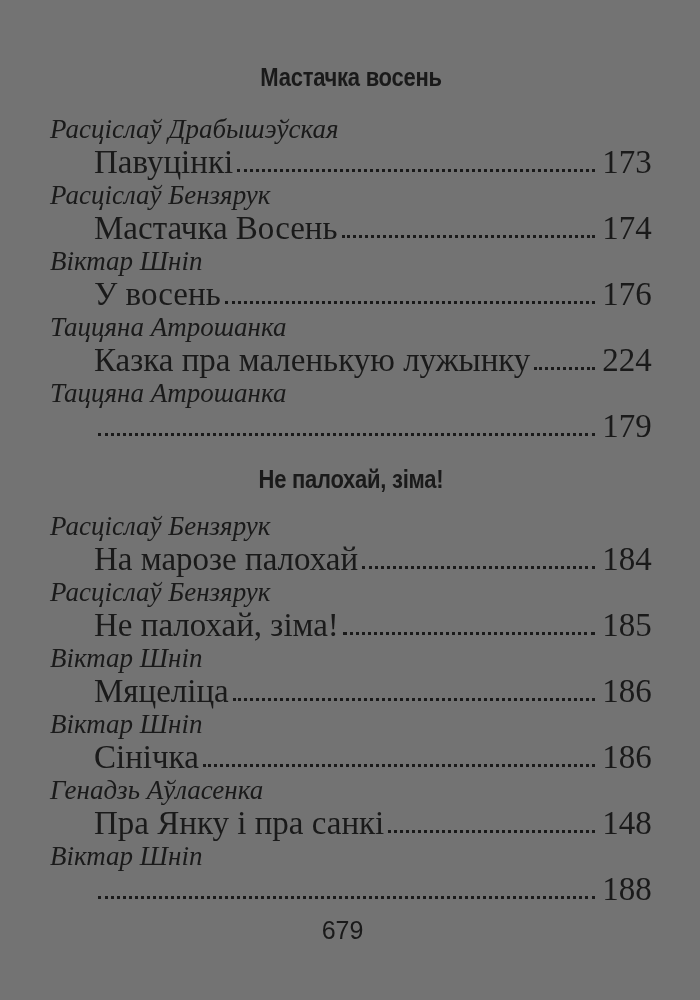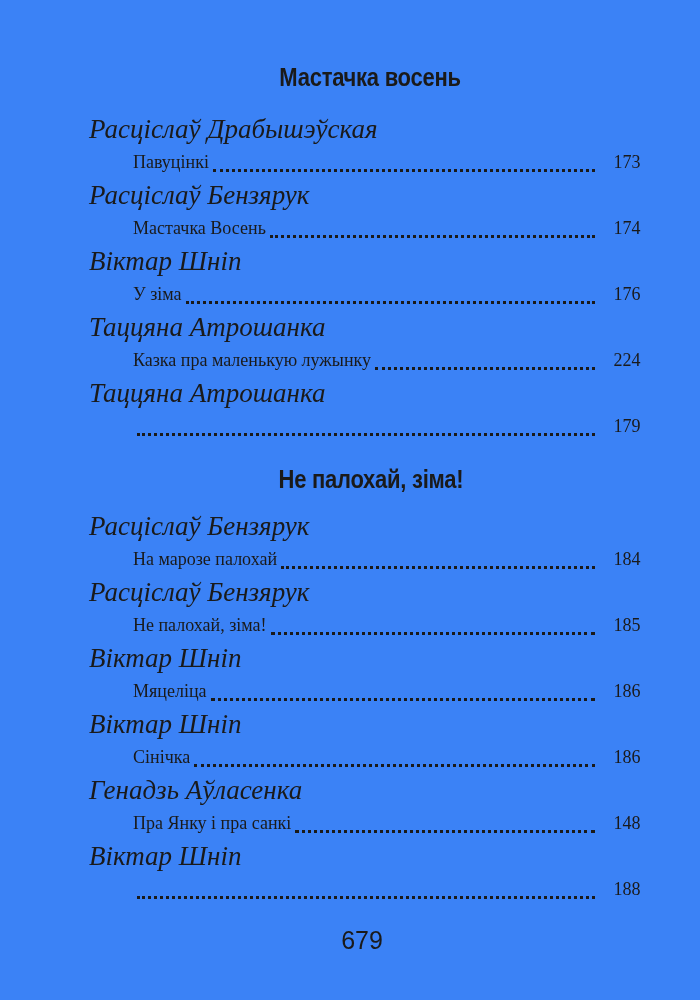--- a/index.html
+++ b/index.html
@@ -1,22 +1,22 @@
 <!DOCTYPE html>
 <html><head>
 <meta charset="utf-8">
 <style>
   html, body { margin: 0; padding: 0; background: #ffffff; }
   .page {
     position: relative;
     width: 700px; height: 1000px;
     box-sizing: border-box;
-    background: #3b82f6;
+    background: #737373;
     color: #1a1a1a;
-    padding: 63px 48px 0 89px;
+    padding: 63px 48px 0 50px;
     font-family: "Liberation Serif", serif;
     overflow: hidden;
   }
   .heading {
     font-family: "Liberation Sans", sans-serif;
     font-weight: 700;
     font-size: 25px;
     line-height: 28px;
     text-align: center;
     margin: 0 0 22px 0;
@@ -31,21 +31,21 @@
   .section-2 .heading { margin-top: 22px; margin-bottom: 17px; }
   .author {
     font-style: italic;
     font-size: 27px;
     line-height: 33px;
     white-space: nowrap;
   }
   .title-row {
     display: flex;
     align-items: baseline;
-    font-size: 18px;
+    font-size: 33px;
     line-height: 33px;
     padding-left: 44px;
   }
   .title { white-space: nowrap; }
   .dots {
     flex: 1;
     align-self: flex-end;
     border-bottom: 3px dotted #1a1a1a;
     margin: 0 7px 7px 4px;
     min-width: 16px;
@@ -54,21 +54,21 @@
   .pagenum {
     min-width: 50px;
     text-align: center;
     white-space: nowrap;
   }
   .folio {
     font-family: "Liberation Sans", sans-serif;
     font-size: 25px;
     line-height: 33px;
     text-align: center;
-    margin-top: 18px;
+    margin-top: 8px;
     margin-left: -17px;
   }
 </style>
 </head>
 <body>
 
 <div class="page">
 
   <div class="section section-1">
     <h2 class="heading"><span class="condense">Мастачка восень</span></h2>
@@ -87,21 +87,21 @@
       <div class="title-row">
         <span class="title">Мастачка Восень</span>
         <span class="dots"></span>
         <span class="pagenum">174</span>
       </div>
     </div>
 
     <div class="entry">
       <div class="author">Віктар Шніп</div>
       <div class="title-row">
-        <span class="title">У зіма</span>
+        <span class="title">У восень</span>
         <span class="dots"></span>
         <span class="pagenum">176</span>
       </div>
     </div>
 
     <div class="entry">
       <div class="author">Таццяна Атрошанка</div>
       <div class="title-row">
         <span class="title">Казка пра маленькую лужынку</span>
         <span class="dots"></span>

